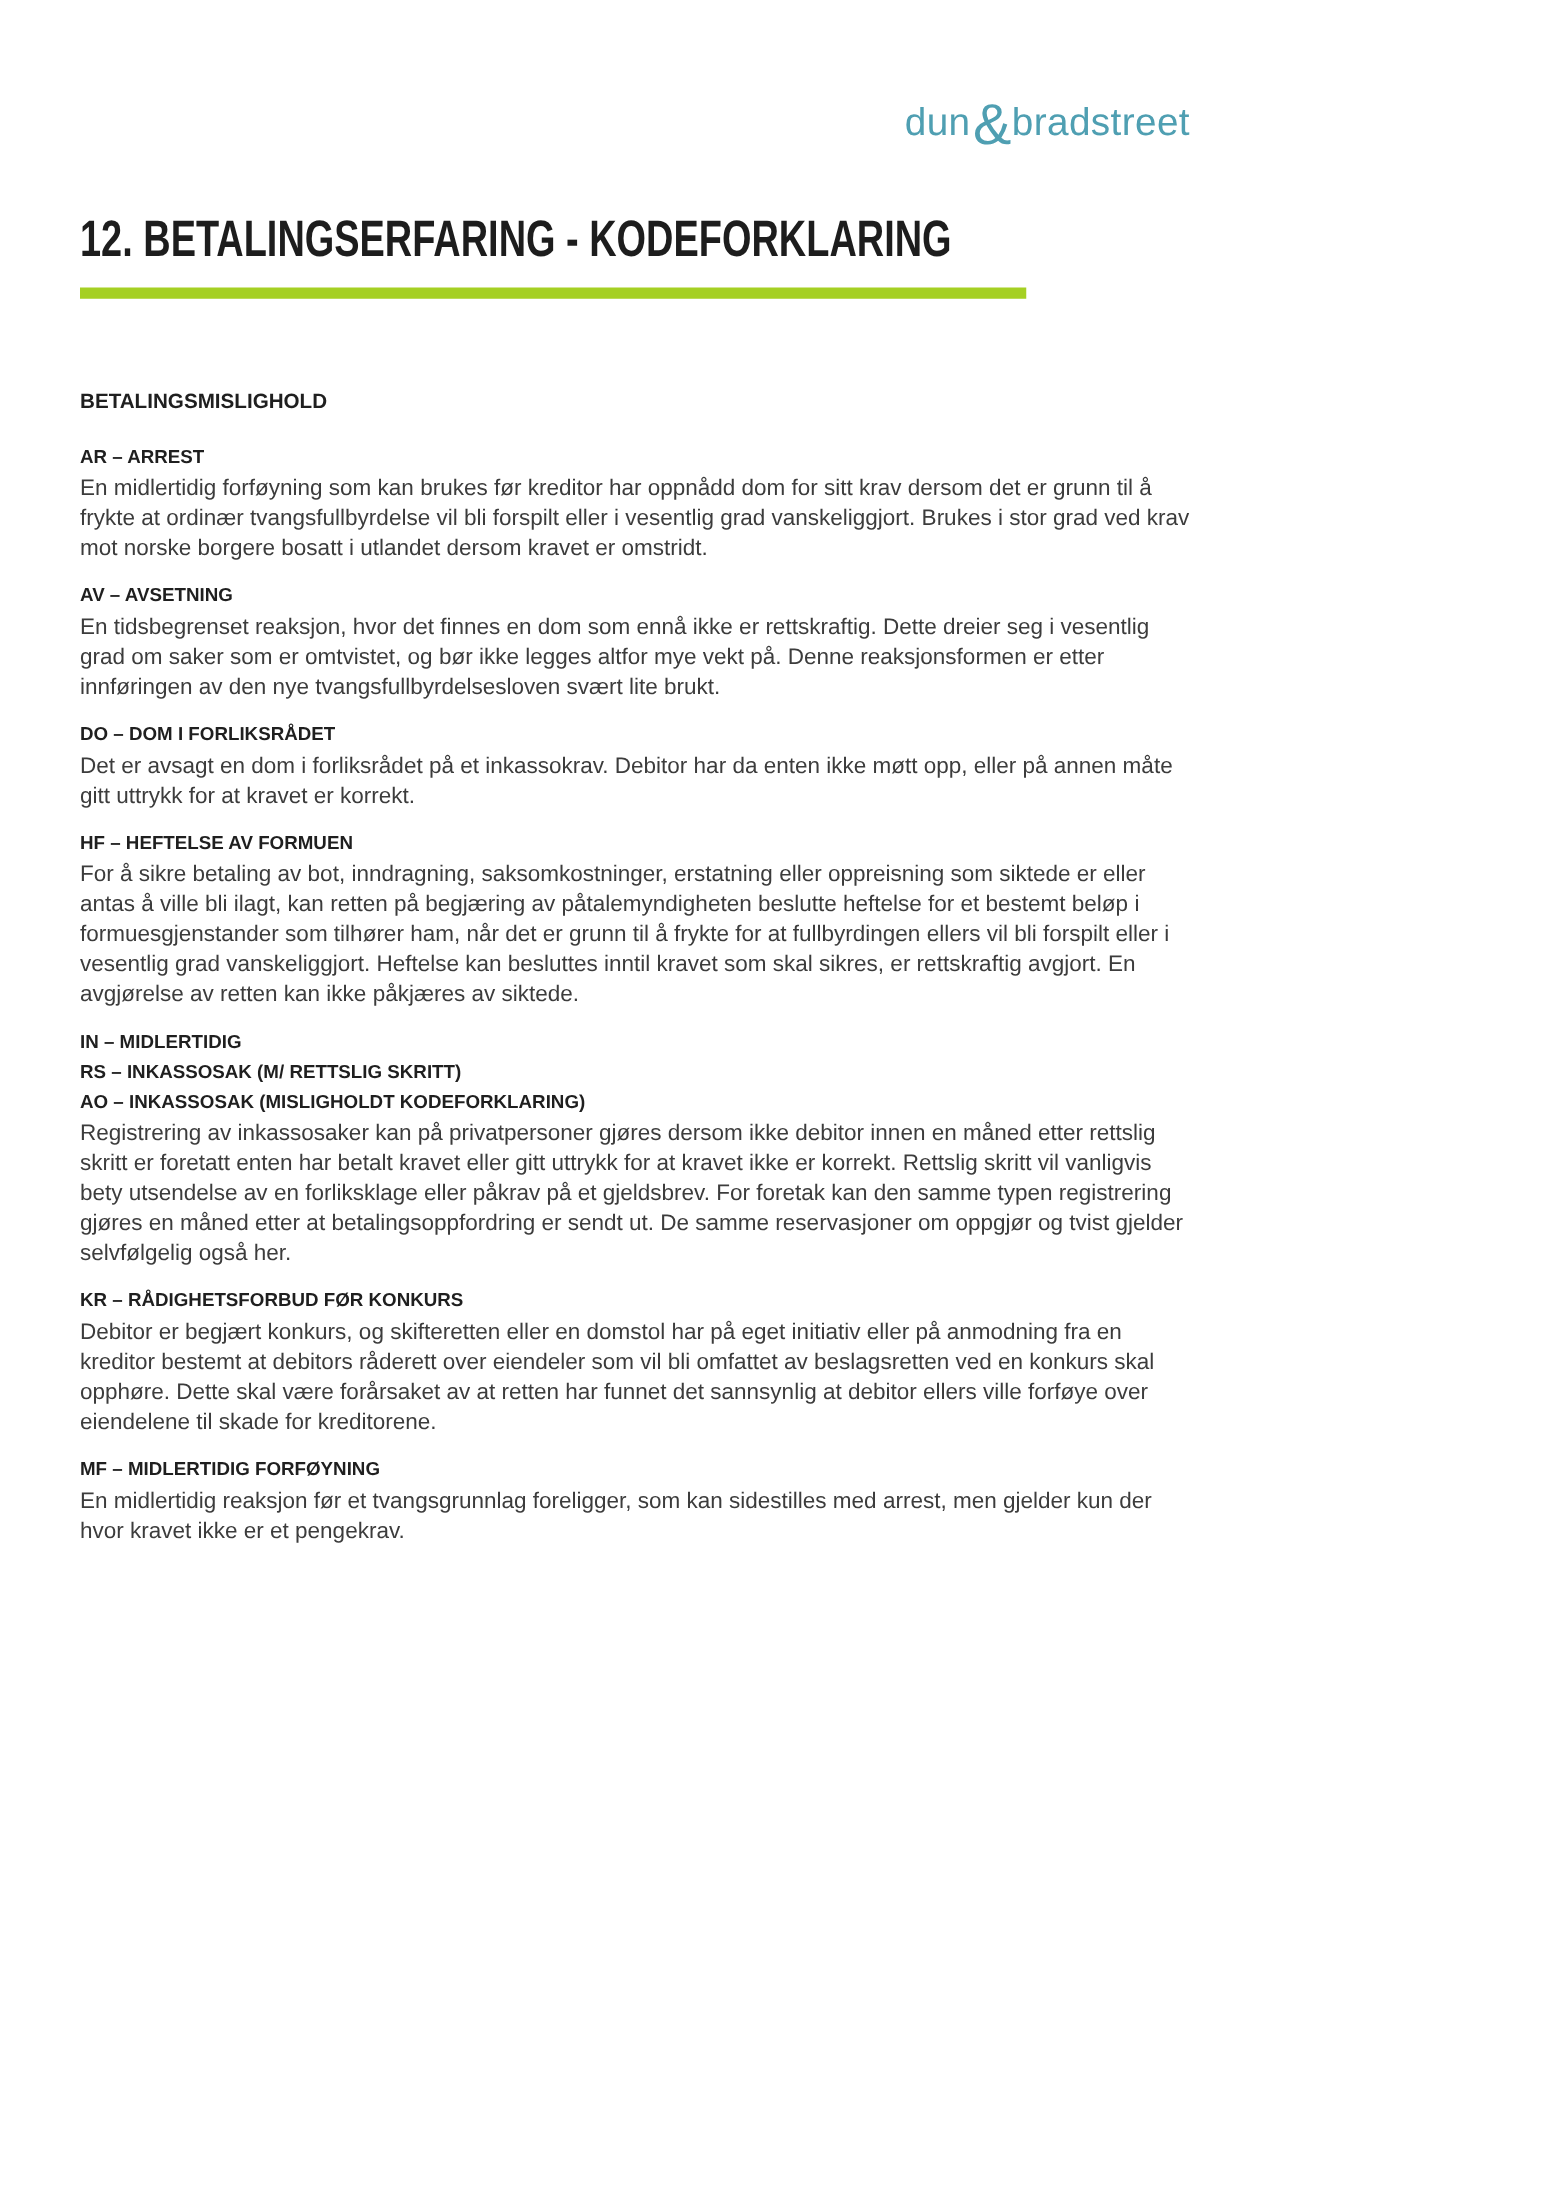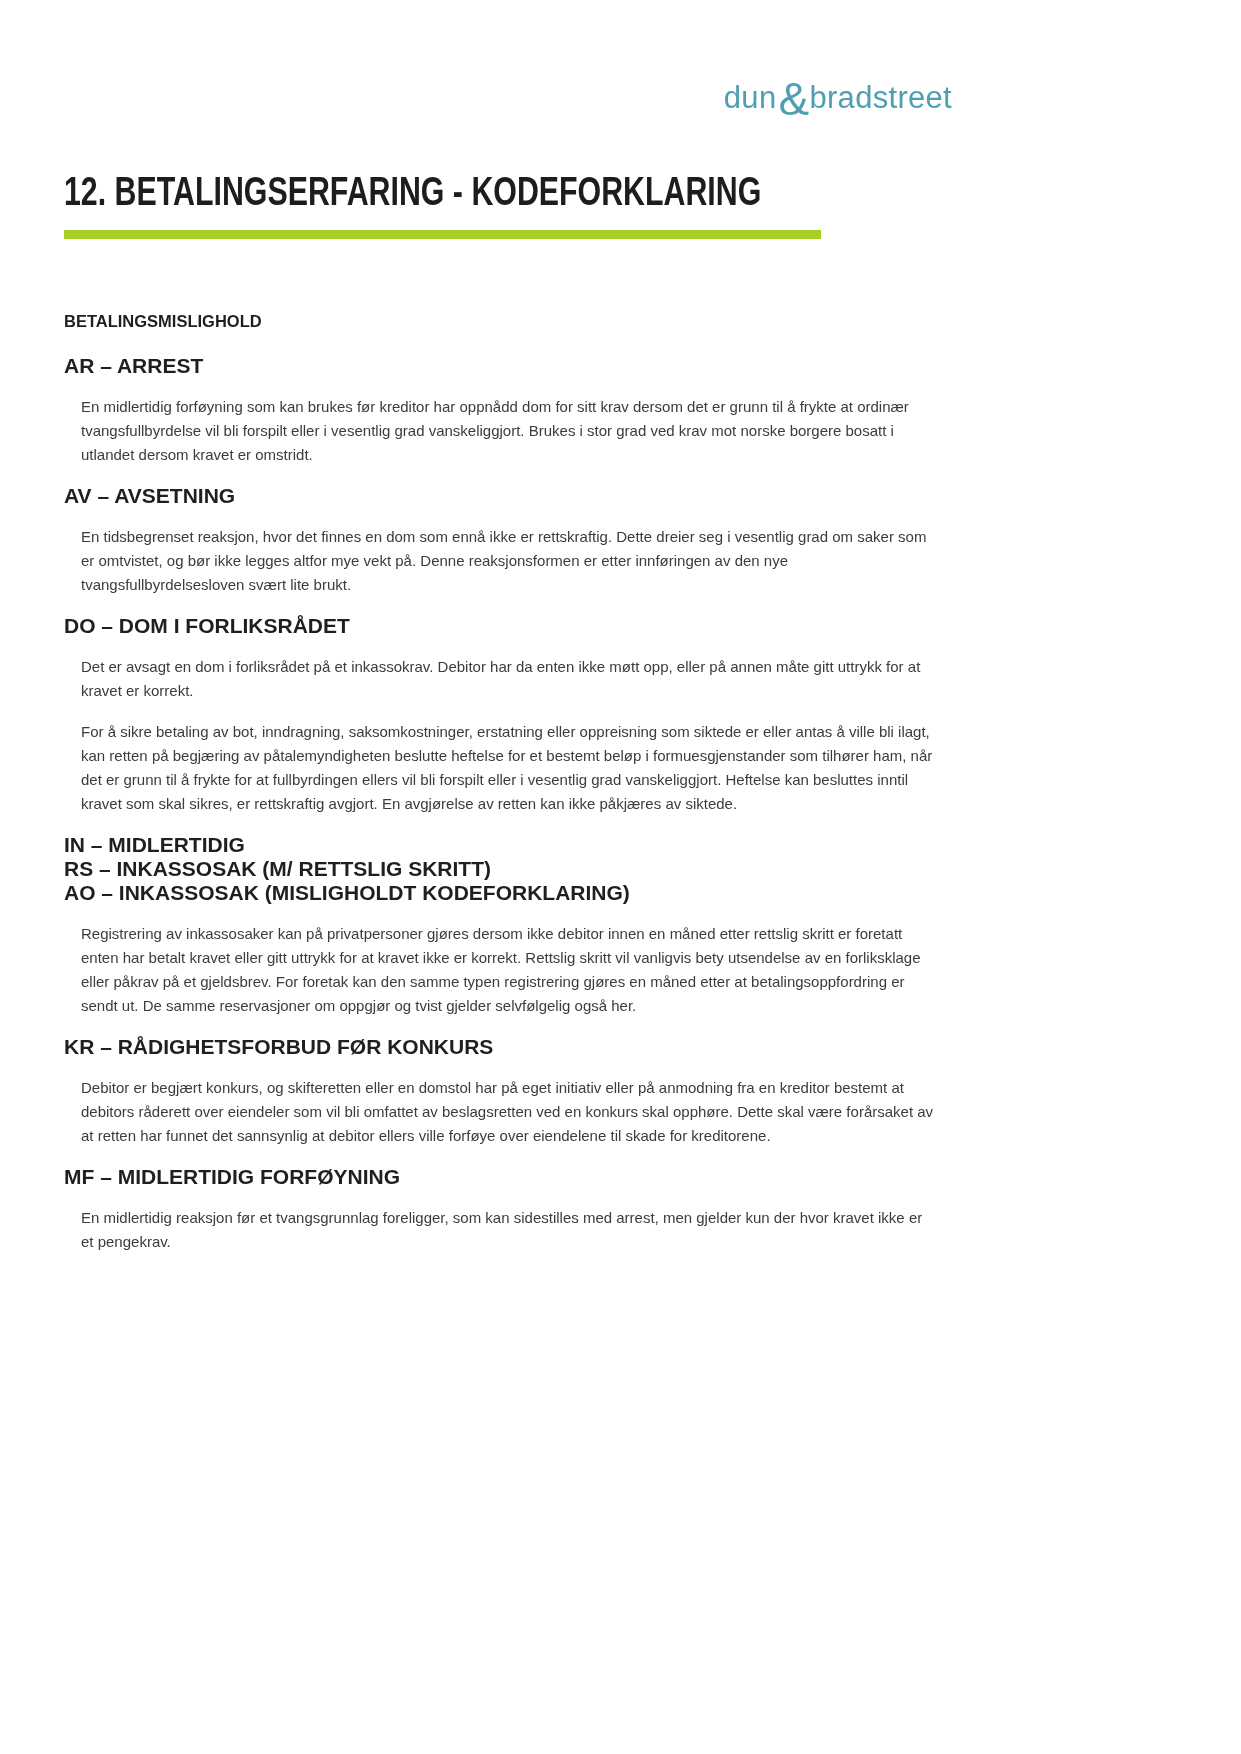--- a/index.html
+++ b/index.html
@@ -62,28 +62,28 @@
   .section-heading {
     margin: 70px 0 21px 0;
     font-size: 16.5px;
     line-height: 24px;
     font-weight: bold;
     color: #1f1f1f;
   }
   .entry { margin-bottom: 15px; }
   .entry h3 {
     margin: 0;
-    font-size: 21px;
+    font-size: 15px;
     line-height: 24px;
     font-weight: bold;
     color: #1f1f1f;
   }
   .entry p {
-    margin: 17px;
-    font-size: 15px;
+    margin: 0;
+    font-size: 18px;
     line-height: 24px;
     color: #3c3c3c;
   }
   .footer {
     position: absolute;
     top: 1499px;
     left: 64px;
     width: 888px;
     text-align: right;
     font-size: 17px;
@@ -114,20 +114,21 @@
       <h3>AV – AVSETNING</h3>
       <p>En tidsbegrenset reaksjon, hvor det finnes en dom som ennå ikke er rettskraftig. Dette dreier seg i vesentlig grad om saker som er omtvistet, og bør ikke legges altfor mye vekt på. Denne reaksjonsformen er etter innføringen av den nye tvangsfullbyrdelsesloven svært lite brukt.</p>
     </section>
 
     <section class="entry">
       <h3>DO – DOM I FORLIKSRÅDET</h3>
       <p>Det er avsagt en dom i forliksrådet på et inkassokrav. Debitor har da enten ikke møtt opp, eller på annen måte gitt uttrykk for at kravet er korrekt.</p>
     </section>
 
     <section class="entry">
+      <h3>HF – HEFTELSE AV FORMUEN</h3>
       <p>For å sikre betaling av bot, inndragning, saksomkostninger, erstatning eller oppreisning som siktede er eller antas å ville bli ilagt, kan retten på begjæring av påtalemyndigheten beslutte heftelse for et bestemt beløp i formuesgjenstander som tilhører ham, når det er grunn til å frykte for at fullbyrdingen ellers vil bli forspilt eller i vesentlig grad vanskeliggjort. Heftelse kan besluttes inntil kravet som skal sikres, er rettskraftig avgjort. En avgjørelse av retten kan ikke påkjæres av siktede.</p>
     </section>
 
     <section class="entry">
       <h3>IN – MIDLERTIDIG</h3>
       <h3>RS – INKASSOSAK (M/ RETTSLIG SKRITT)</h3>
       <h3>AO – INKASSOSAK (MISLIGHOLDT KODEFORKLARING)</h3>
       <p>Registrering av inkassosaker kan på privatpersoner gjøres dersom ikke debitor innen en måned etter rettslig skritt er foretatt enten har betalt kravet eller gitt uttrykk for at kravet ikke er korrekt. Rettslig skritt vil vanligvis bety utsendelse av en forliksklage eller påkrav på et gjeldsbrev. For foretak kan den samme typen registrering gjøres en måned etter at betalingsoppfordring er sendt ut. De samme reservasjoner om oppgjør og tvist gjelder selvfølgelig også her.</p>
     </section>
 

